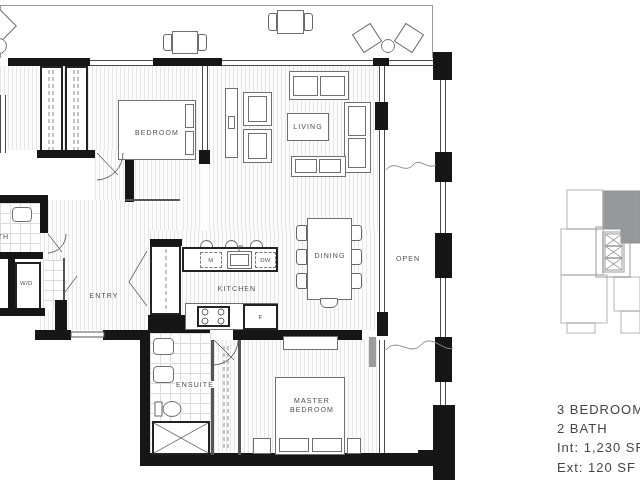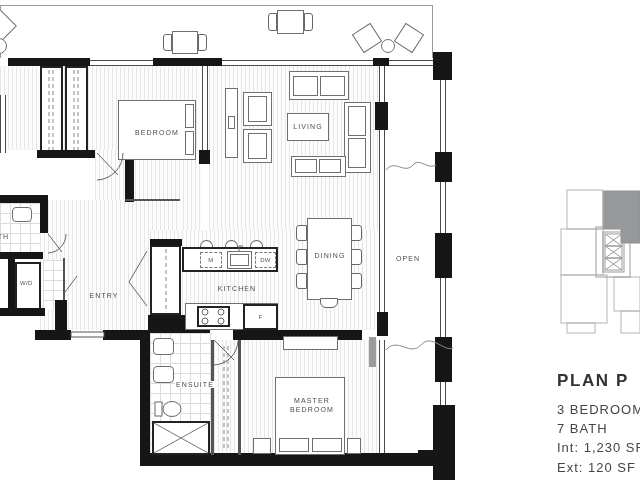--- a/index.html
+++ b/index.html
@@ -239,19 +239,18 @@
   <div class="a lbl" style="left:308px;top:123px;">LIVING</div>
   <div class="a lbl" style="left:330px;top:252px;">DINING</div>
   <div class="a lbl" style="left:237px;top:285px;">KITCHEN</div>
   <div class="a lbl" style="left:104px;top:292px;">ENTRY</div>
   <div class="a lbl" style="left:408px;top:255px;">OPEN</div>
   <div class="a lbl" style="left:-2px;top:233px;">BATH</div>
   <div class="a lbl" style="left:195px;top:381px;background:#fff;padding:0 1px;">ENSUITE</div>
   <div class="a lbl" style="left:312px;top:396px;width:62px;white-space:normal;text-align:center;line-height:9px;">MASTER BEDROOM</div>
   <div class="a sm" style="left:20px;top:280px;">W/D</div>
 
-  <div class="a title" style="left:557px;top:371px;">PLAN P</div>
   <div class="a spec" style="left:557px;top:402px;">3 BEDROOM</div>
-  <div class="a spec" style="left:557px;top:421px;">7 BATH</div>
+  <div class="a spec" style="left:557px;top:421px;">2 BATH</div>
   <div class="a spec" style="left:557px;top:440px;">Int: 1,230 SF</div>
   <div class="a spec" style="left:557px;top:460px;">Ext: 120 SF</div>
 
 </div>
 
 </body></html>

